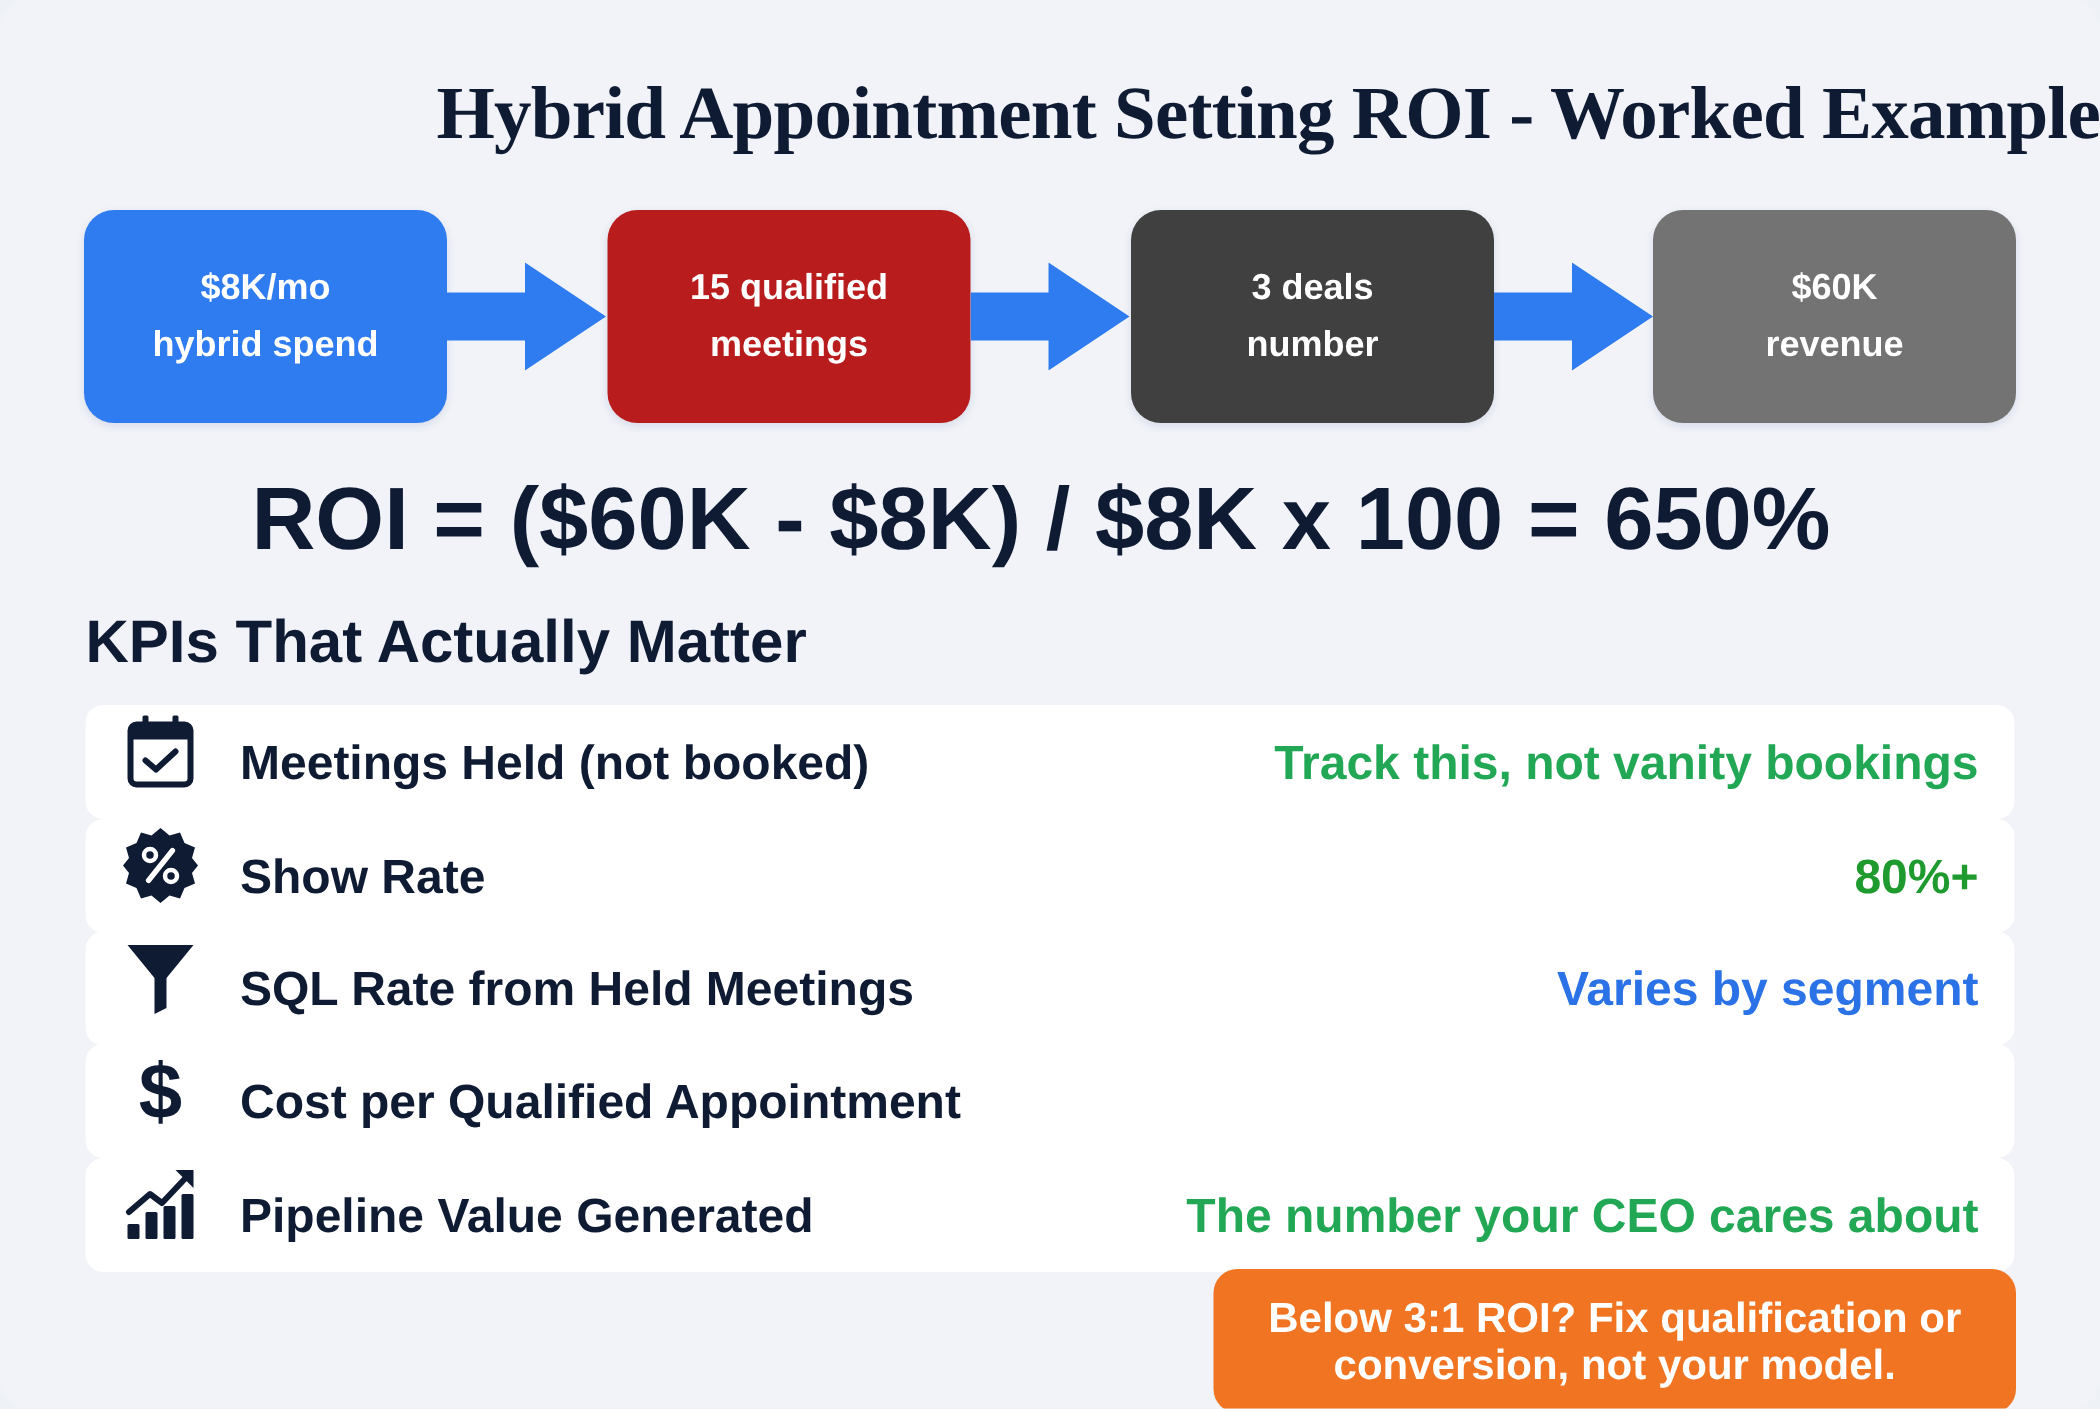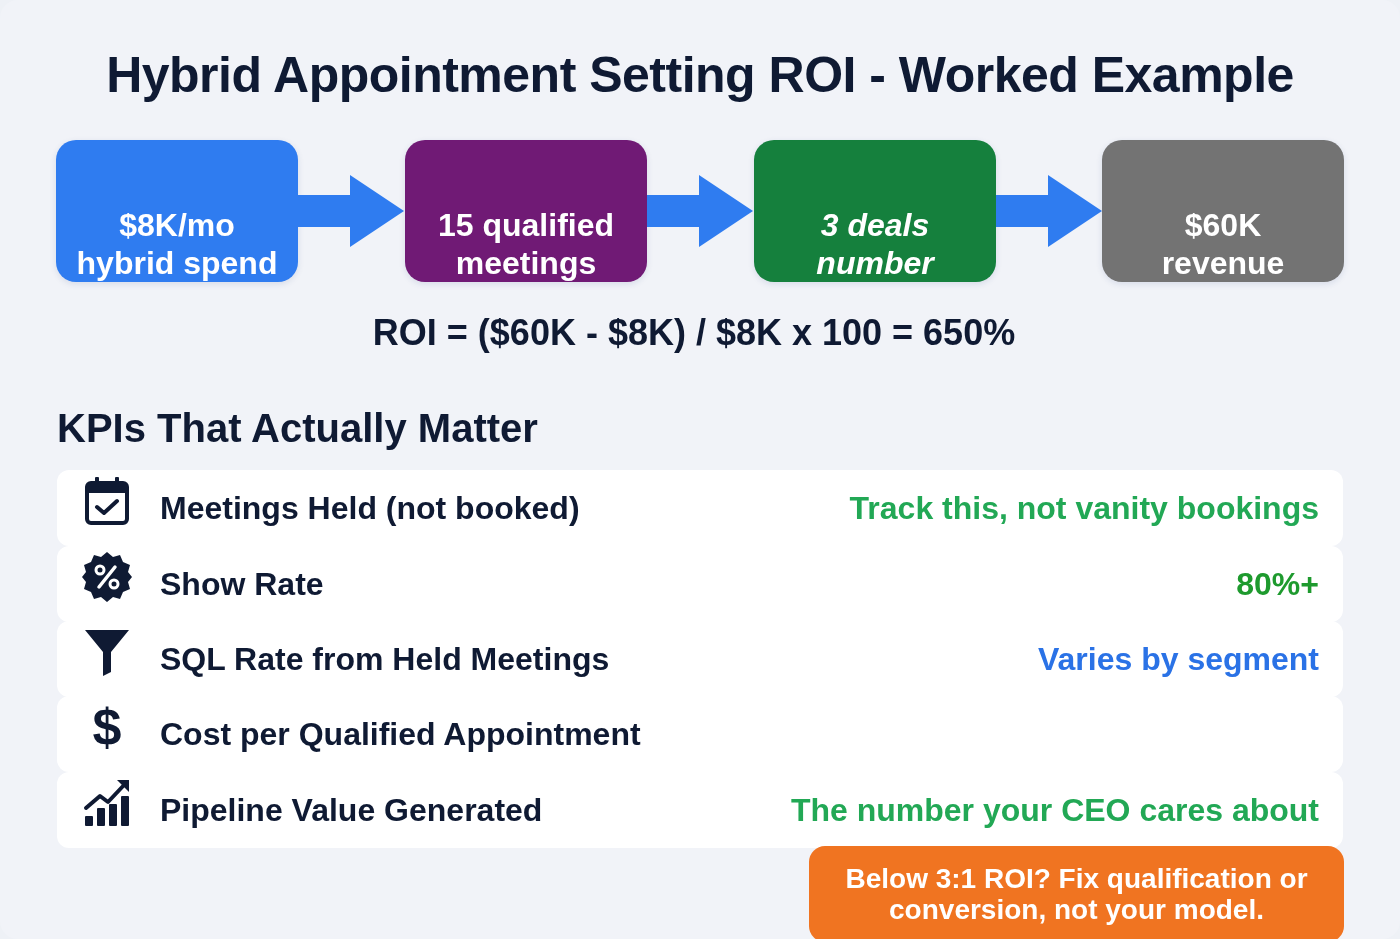--- a/index.html
+++ b/index.html
@@ -12,52 +12,53 @@
     .card {
       position: absolute;
       left: 0; top: 0;
       width: 1400px; height: 939px;
       background: #f1f3f8;
       border-radius: 18px;
     }
     .title {
       position: absolute;
       left: 0; right: 0; top: 46px;
-      text-align: center;
+      text-align: right;
       font-size: 50px;
       font-weight: 700;
       color: #0f1a33;
       letter-spacing: -0.5px;
+      font-family: Liberation Serif, serif;
     }
     .flow-box {
       position: absolute;
       top: 140px;
       width: 242px; height: 142px;
       border-radius: 20px;
       color: #ffffff;
       display: flex;
-      align-items: flex-end;
+      align-items: center;
       justify-content: center;
       text-align: center;
-      font-size: 32px;
+      font-size: 24px;
       font-weight: 700;
       line-height: 38px;
       box-shadow: 0 2px 6px rgba(30, 60, 120, 0.12);
     }
     .flow-box .lines { display: flex; flex-direction: column; }
     .arrow {
       position: absolute;
       top: 175px;
       width: 108px; height: 72px;
     }
     .roi-formula {
       position: absolute;
       left: 0; right: 12px; top: 312px;
       text-align: center;
-      font-size: 36px;
+      font-size: 59px;
       font-weight: 700;
       color: #0f1a33;
     }
     .kpi-heading {
       position: absolute;
       left: 57px; top: 406px;
       font-size: 40px;
       font-weight: 700;
       color: #0f1a33;
     }
@@ -112,31 +113,31 @@
   <div class="flow-box" style="left:56px; background:#2f7cf0;">
     <div class="lines">
       <span>$8K/mo</span>
       <span>hybrid spend</span>
     </div>
   </div>
   <svg class="arrow" style="left:298px;" viewBox="0 0 108 72">
     <polygon points="0,20 52,20 52,0 106,36 52,72 52,52 0,52" fill="#2f7cf0"></polygon>
   </svg>
 
-  <div class="flow-box" style="left:405px; background:#701a75;">
+  <div class="flow-box" style="left:405px; background:#b91c1c;">
     <div class="lines">
       <span>15 qualified</span>
       <span>meetings</span>
     </div>
   </div>
   <svg class="arrow" style="left:647px;" viewBox="0 0 108 72">
     <polygon points="0,20 52,20 52,0 106,36 52,72 52,52 0,52" fill="#2f7cf0"></polygon>
   </svg>
 
-  <div class="flow-box" style="left:754px; background:#15803d;font-style:italic;">
+  <div class="flow-box" style="left:754px; background:#404040;">
     <div class="lines">
       <span>3 deals</span>
       <span>number</span>
     </div>
   </div>
   <svg class="arrow" style="left:996px;" viewBox="0 0 108 72">
     <polygon points="0,20 52,20 52,0 106,36 52,72 52,52 0,52" fill="#2f7cf0"></polygon>
   </svg>
 
   <div class="flow-box" style="left:1102px; background:#737373;">

